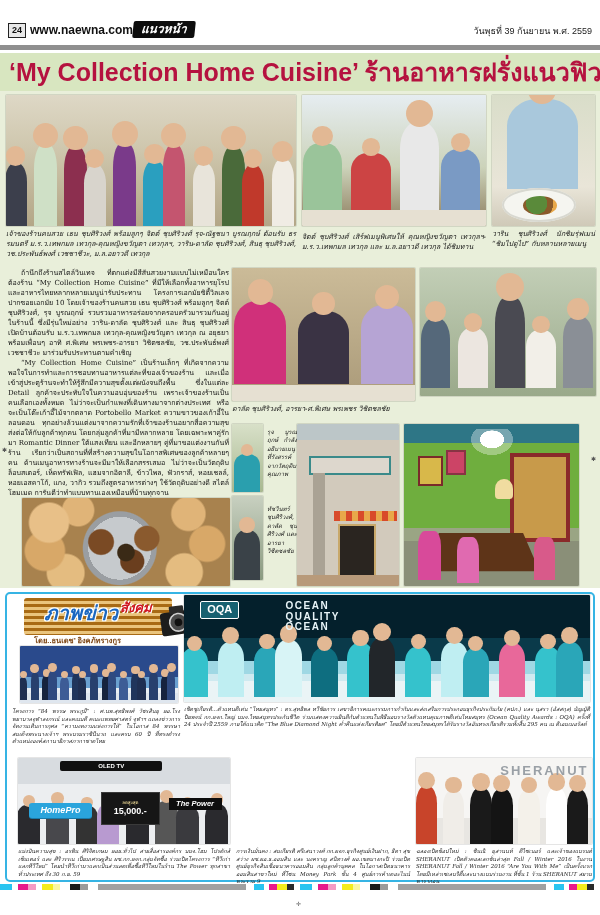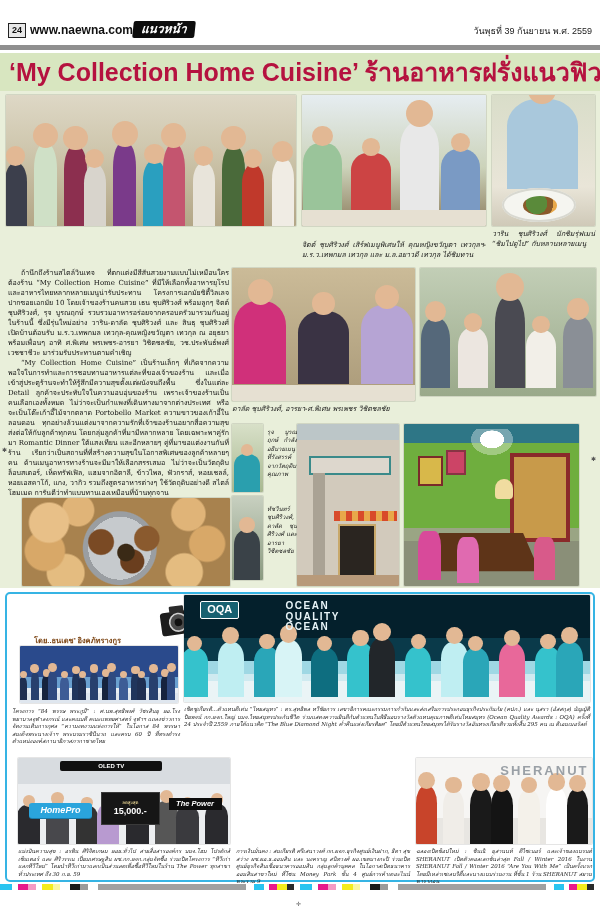--- a/index.html
+++ b/index.html
@@ -162,21 +162,22 @@
   </div>
   <div class="photo" id="ph-top-right" style="left:492px;top:95px;width:103px;height:131px;">
       <div class="crowd">
         <div class="pbody" style="left: 14.5272px; bottom: 36.68px; width: 71.4736px; height: 89.9184px; background: rgb(169, 200, 220);"></div>
         <div class="phead" style="left: 36.4304px; bottom: 121.987px; width: 27.6672px; height: 27.6672px; background: rgb(226, 184, 148);"></div>
       </div>
     <div class="plate">
         <div class="food"></div>
       </div>
   </div>
-  <p class="cap" style="left:302px;top:240px;width:184px;">จิตต์ ชุบศิริวงศ์ เสิร์ฟเมนูพิเศษให้ คุณหญิงขวัญตา เทวกุลฯ-ม.ร.ว.เทพกมล เทวกุล และ ม.ล.อยาวดี เทวกุล ได้ชิมทาน</p>
+  <p class="cap" style="left:6px;top:229px;width:290px;">เจ้าของร้านคนสวย เธน ชุบศิริวงศ์ พร้อมลูกๆ จิตต์ ชุบศิริวงศ์ รุจ-ณัฐชนา บูรณฤกษ์ ต้อนรับ ธรรมนตรี ม.ร.ว.เทพกมล เทวกุล-คุณหญิงขวัญตา เทวกุลฯ, วาริน-ดาลัด ชุบศิริวงศ์, สินธุ ชุบศิริวงศ์, วช.ประพันธ์พงศ์ เวชชาชีวะ, ม.ล.อยาวดี เทวกุล</p>
+  <p class="cap" style="left:302px;top:232px;width:184px;">จิตต์ ชุบศิริวงศ์ เสิร์ฟเมนูพิเศษให้ คุณหญิงขวัญตา เทวกุลฯ-ม.ร.ว.เทพกมล เทวกุล และ ม.ล.อยาวดี เทวกุล ได้ชิมทาน</p>
   <p class="cap" style="left:492px;top:229px;width:103px;">วาริน ชุบศิริวงศ์ นักชิมรุ่ฟเมน่ “ชิมไปดูไป” กับหลานหลายเมนู</p>
 
   <div class="article">
     <p>ถ้านึกถึงร้านสไตล์วินเทจ ที่ตกแต่งมีสีสันสวยงามแบบไม่เหมือนใคร ต้องร้าน “My Collection Home Cuisine” ที่มีให้เลือกทั้งอาหารยุโรปและอาหารไทยหลากหลายเมนูน่ารับประทาน โครงการเอกมัยซิตี้วิลเลจ ปากซอยเอกมัย 10 โดยเจ้าของร้านคนสวย เธน ชุบศิริวงศ์ พร้อมลูกๆ จิตต์ ชุบศิริวงศ์, รุจ บูรณฤกษ์ รวบรวมอาหารอร่อยจากครอบครัวมารวมกันอยู่ในร้านนี้ ซึ่งมีรุ่นใหม่อย่าง วาริน-ดาลัด ชุบศิริวงศ์ และ สินธุ ชุบศิริวงศ์ เปิดบ้านต้อนรับ ม.ร.ว.เทพกมล เทวกุล-คุณหญิงขวัญตา เทวกุล ณ อยุธยา พร้อมเพื่อนๆ อาทิ ศ.พิเศษ พรเพชร-อารยา วิชิตชลชัย, วช.ประพันธ์พงศ์ เวชชาชีวะ มาร่วมรับประทานตามคำเชิญ</p>
     <p>“My Collection Home Cuisine” เป็นร้านเล็กๆ ที่เกิดจากความพอใจในการทำและการชอบทานอาหารแต่ละที่ของเจ้าของร้าน และเมื่อเข้าสู่ประตูร้านจะทำให้รู้สึกมีความสุขตั้งแต่ผนังจนถึงพื้น ซึ่งในแต่ละ Detail ลูกค้าจะประทับใจในความอบอุ่นของร้าน เพราะเจ้าของร้านเป็นคนเลือกเองทั้งหมด ไม่ว่าจะเป็นกำแพงที่เดินทางมาจากต่างประเทศ หรือจะเป็นโต๊ะเก้าอี้ไม้จากตลาด Portobello Market ความขาวของเก้าอี้ในลอนดอน ทุกอย่างล้วนแต่งมาจากความรักที่เจ้าของร้านอยากสื่อความสุขส่งต่อให้กับลูกค้าทุกคน โดยกลุ่มลูกค้าที่มามีหลากหลาย โดยเฉพาะพาคู่รักมา Romantic Dinner ใต้แสงเทียน และอีกหลายๆ คู่ที่มาขอแต่งงานกันที่ร้าน เรียกว่าเป็นสถานที่ที่สร้างความสุขในโอกาสพิเศษของลูกค้าหลายๆ คน ด้านเมนูอาหารทางร้านจะมีมาให้เลือกสรรเสมอ ไม่ว่าจะเป็นวัตถุดิบล็อบสเตอร์, เห็ดทรัฟเฟิล, แฮมจากอิตาลี, ข้าวไพล, ฟัวกราส์, หอยเชลล์, หอยเอสคาโก้, แกง, วากิว รวมถึงสูตรอาหารต่างๆ ใช้วัตถุดิบอย่างดี สไตล์โฮมเมด การันตีว่าทำแบบทานเองเหมือนที่บ้านทุกจาน</p>
 
   </div>
 
   <div class="photo" id="ph-m1" style="left:232px;top:268px;width:183px;height:133px;">
       <div class="crowd">
@@ -235,20 +236,24 @@
     <div class="int-frame2"></div>
     <div class="int-mirror"></div>
     <div class="int-lamp"></div>
     <div class="int-table"></div>
     <div class="int-chair1"></div>
     <div class="int-chair2"></div>
     <div class="int-chair3"></div>
   </div>
 
   <div class="sbox"></div>
+  <div class="logo-strip">
+    <span class="logo-w1">ภาพข่าว</span>
+    <span class="logo-w2">สังคม</span>
+  </div>
   <div class="camera">
     <svg viewBox="0 0 40 40" width="44" height="46">
       <rect x="4" y="13" width="33" height="21" rx="3" fill="#1d1d1d"></rect>
       <rect x="13" y="8" width="13" height="7" rx="1" fill="#2a2a2a"></rect>
       <circle cx="20" cy="23" r="8" fill="#4a4a4a" stroke="#cfcfcf" stroke-width="1.5"></circle>
       <circle cx="20" cy="23" r="3.5" fill="#111"></circle>
       <rect x="29" y="16" width="5" height="3" fill="#888"></rect>
     </svg>
   </div>
   <div class="byline">โดย..ธนเดช’ อิงคภัทรางกูร</div>

